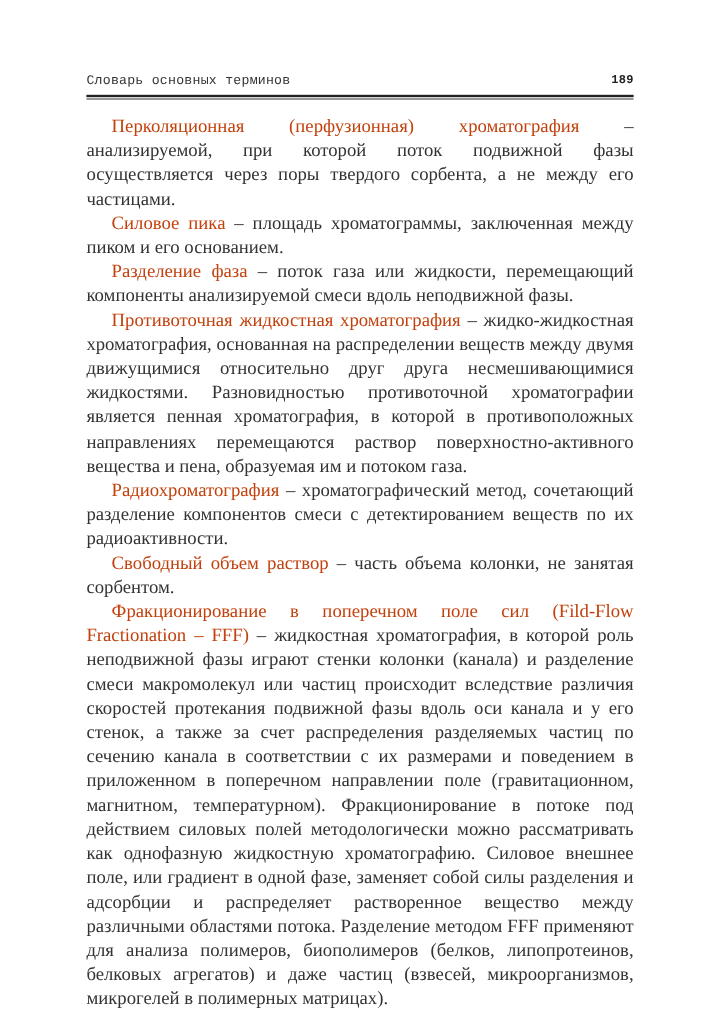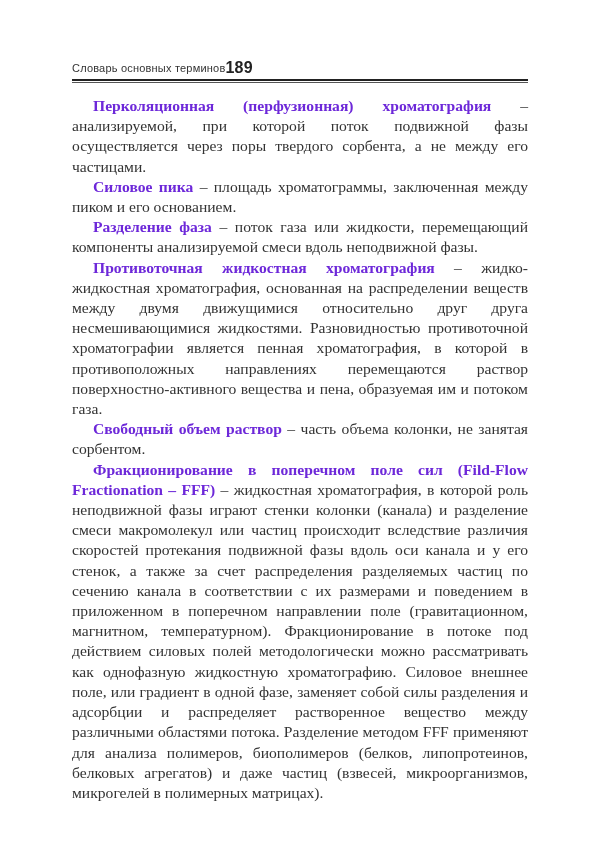--- a/index.html
+++ b/index.html
@@ -15,31 +15,32 @@
       color: #2a2a2a;
     }
     .page {
       position: absolute;
       left: 72px;
       top: 60px;
       width: 456px;
     }
     .running-head {
       display: flex;
+      justify-content: space-between;
       align-items: flex-end;
-      font-family: Liberation Sans, sans-serif;
+      font-family: Liberation Mono, monospace;
       font-size: 11px;
       letter-spacing: 0.2px;
       color: #333;
       height: 16px;
       line-height: 16px;
     }
     .running-head .page-number {
       font-weight: bold;
-      font-size: 16px;
+      font-size: 10px;
       color: #222;
     }
     .rule {
       margin-top: 3px;
       height: 2px;
       background: #222;
     }
     .rule-thin {
       margin-top: 1px;
       height: 1px;
@@ -52,37 +53,38 @@
       line-height: 20.2px;
       text-align: justify;
       color: #333;
     }
     .entry {
       margin: 0;
       text-indent: 21px;
       hyphens: manual;
     }
     .term {
-      font-weight: bold;
-      color: #6d28d9;
+      font-weight: normal;
+      color: #c2410c;
     }
   </style>
 </head>
 <body>
 
 <div class="page">
   <div class="running-head">
     <span>Словарь основных терминов</span>
     <span class="page-number">189</span>
   </div>
   <div class="rule"></div>
   <div class="rule-thin"></div>
 
   <div class="body-text">
     <p class="entry"><span class="term">Перколяционная (перфузионная) хроматография</span><span> – анализируемой, при которой поток подвижной фазы осуществляется через поры твердого сорбента, а не между его частицами.</span></p>
     <p class="entry"><span class="term">Силовое пика</span><span> – площадь хроматограммы, заключенная между пиком и его основанием.</span></p>
     <p class="entry"><span class="term">Разделение фаза</span><span> – поток газа или жидкости, перемещающий компоненты анализируемой смеси вдоль неподвижной фазы.</span></p>
     <p class="entry"><span class="term">Противоточная жидкостная хроматография</span><span> – жидко-жидкостная хроматография, основанная на распределении веществ между двумя движущимися относительно друг друга несмешивающимися жидкостями. Разновидностью противоточной хроматографии является пенная хроматография, в которой в противоположных направлениях перемещаются раствор поверхностно-активного вещества и пена, образуемая им и потоком газа.</span></p>
+    <p class="entry"><span class="term">Радиохроматография</span><span> – хроматографический метод, сочетающий разделение компонентов смеси с детектированием веществ по их радиоактивности.</span></p>
     <p class="entry"><span class="term">Свободный объем раствор</span><span> – часть объема колонки, не занятая сорбентом.</span></p>
     <p class="entry"><span class="term">Фракционирование в поперечном поле сил (Fild-Flow Fractionation – FFF)</span><span> – жидкостная хроматография, в которой роль неподвижной фазы играют стенки колонки (канала) и разделение смеси макромолекул или частиц происходит вследствие различия скоростей протекания подвижной фазы вдоль оси канала и у его стенок, а также за счет распределения разделяемых частиц по сечению канала в соответствии с их размерами и поведением в приложенном в поперечном направлении поле (гравитационном, магнитном, температурном). Фракционирование в потоке под действием силовых полей методологически можно рассматривать как однофазную жидкостную хроматографию. Силовое внешнее поле, или градиент в одной фазе, заменяет собой силы разделения и адсорбции и распределяет растворенное вещество между различными областями потока. Разделение методом FFF применяют для анализа полимеров, биополимеров (белков, липопротеинов, белковых агрегатов) и даже частиц (взвесей, микроорганизмов, микрогелей в полимерных матрицах).</span></p>
 
   </div>
 </div>
 
 </body></html>

